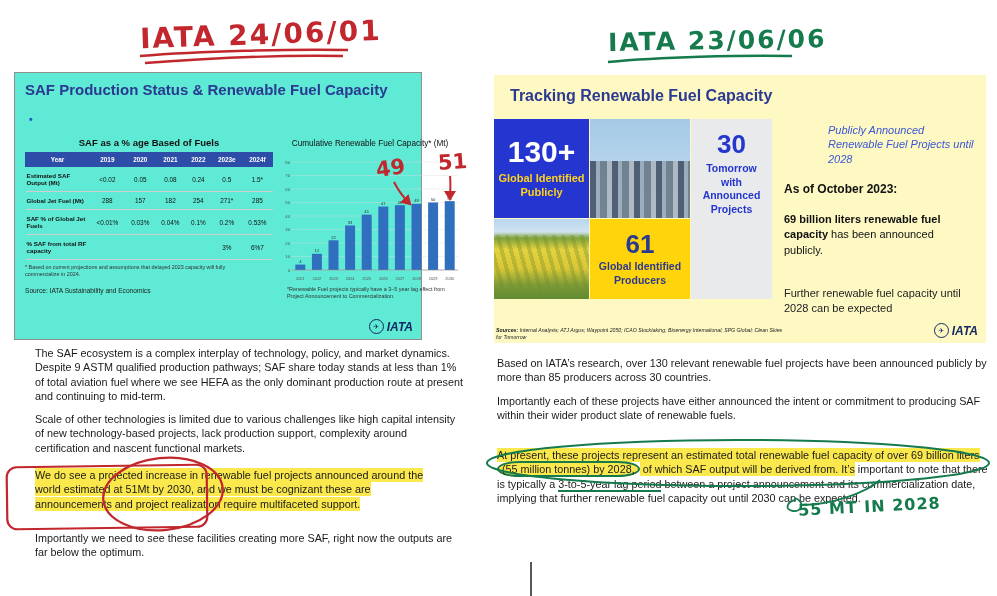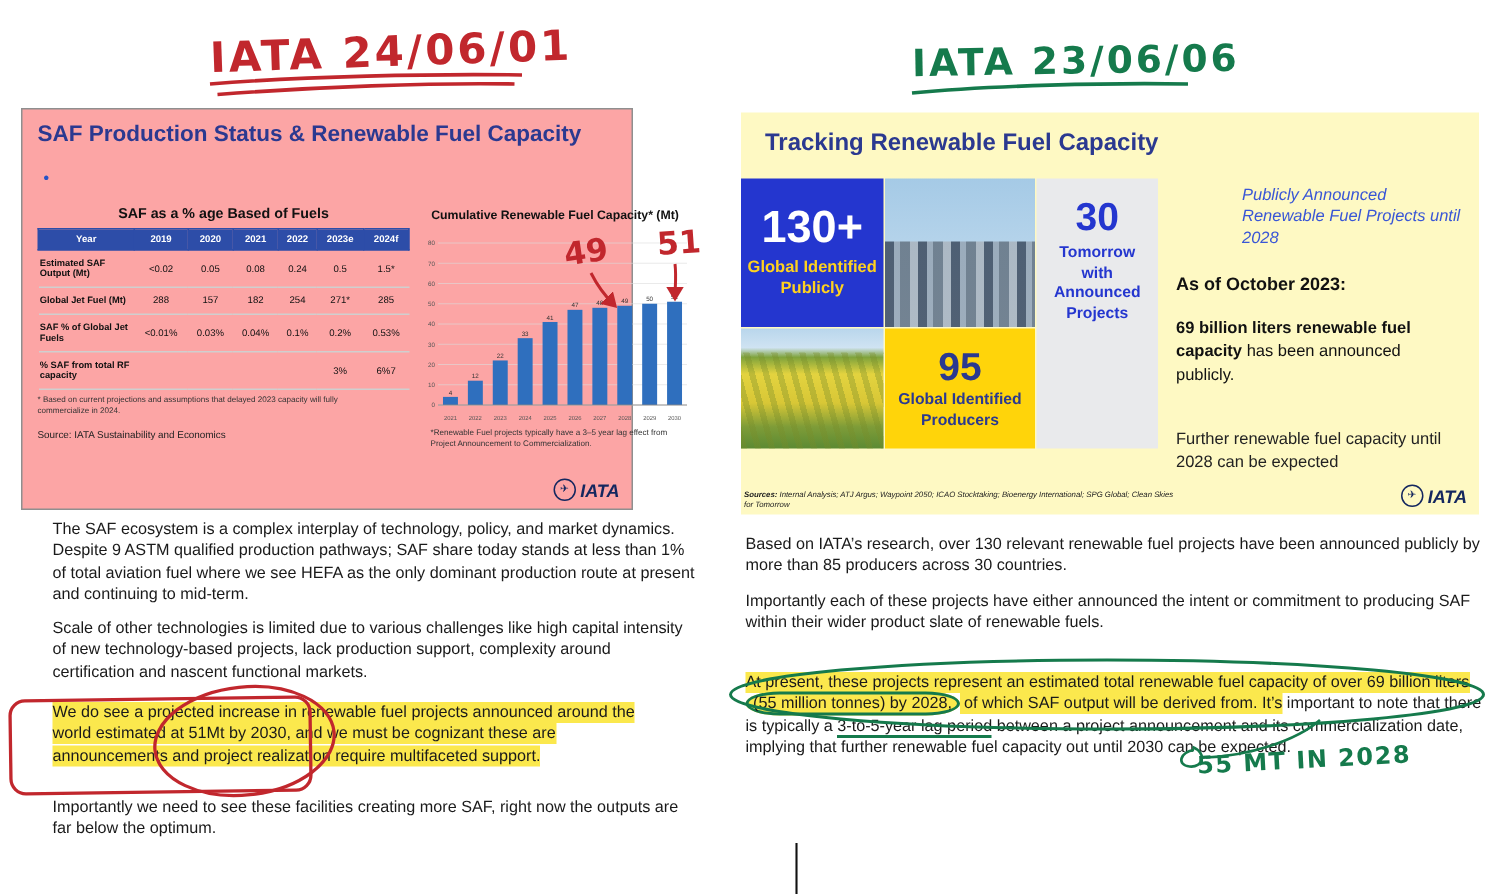--- a/index.html
+++ b/index.html
@@ -12,34 +12,34 @@
   #hw-right{left:608px;top:26px;font-size:25px;color:#157a4c;transform:rotate(-1deg);letter-spacing:2px;}
   #hw-49{left:376px;top:156px;font-size:21px;color:#c1272d;transform:rotate(-8deg);}
   #hw-51{left:438px;top:150px;font-size:21px;color:#c1272d;transform:rotate(-4deg);}
   #hw-55{left:798px;top:497px;font-size:16px;color:#157a4c;transform:rotate(-3deg);letter-spacing:1px;}
 
   
   #overlay{position:absolute;inset:0;z-index:30;pointer-events:none;}
 
   
   #slide-left{position:absolute;left:14px;top:72px;width:408px;height:268px;border:1px solid #8f8f8f;
-              box-sizing:border-box;padding:8px 10px;background:#fca5a5;}
+              box-sizing:border-box;padding:8px 10px;background:#5eead4;}
   .slide-title{color:#2b3990;font-weight:bold;font-size:15px;}
   .slide-bullet{display:flex;gap:6px;color:#2653c6;font-size:10.5px;font-weight:bold;margin:15px 0 12px 4px;}
   .slide-cols{display:flex;gap:6px;align-items:flex-start;}
   .tbl-col{width:248px;flex:none;}
   .chart-col{width:182px;flex:none;}
   .tbl-caption{font-size:9.5px;font-weight:bold;text-align:center;color:#111;margin-bottom:4px;}
   #saf-table{border-collapse:collapse;width:100%;}
   #saf-table th{background:#2d4da8;color:#fff;font-size:6.4px;font-weight:bold;padding:3px 1px;border:1px solid #2d4da8;}
   #saf-table td{font-size:6.4px;text-align:center;padding:5px 1px;border-bottom:1px solid #cfcfcf;color:#111;}
   #saf-table td.rlabel{font-weight:bold;text-align:left;font-size:6.2px;width:62px;}
   .tbl-footnote{font-size:5.4px;color:#333;margin-top:4px;width:236px;line-height:1.3;}
   .tbl-source{font-size:6.6px;color:#222;margin-top:9px;}
-  .chart-title{font-size:8.2px;font-weight:bold;text-align:center;white-space:nowrap;color:#111;margin:2px 0 4px;}
+  .chart-title{font-size:8.2px;font-weight:normal;text-align:center;white-space:nowrap;color:#111;margin:2px 0 4px;}
   #left-chart{width:182px;height:132px;display:block;}
   .chart-footnote{font-size:5.4px;color:#333;margin-top:2px;padding-left:8px;line-height:1.3;}
   .logo{position:absolute;right:8px;bottom:5px;display:flex;align-items:center;gap:3px;color:#14275f;}
   .logo-circle{width:13px;height:13px;border:1.5px solid #14275f;border-radius:50%;display:flex;align-items:center;justify-content:center;font-size:7px;line-height:1;}
   .logo-text{font-weight:bold;font-style:italic;font-size:12px;}
 
   
   #slide-right{position:absolute;left:494px;top:75px;width:492px;height:268px;background:#fef9c3;}
   .slide2-title{color:#2b3990;font-weight:bold;font-size:16px;padding:12px 0 0 16px;}
   .grid2{position:absolute;left:0;top:44px;width:278px;display:grid;
@@ -235,21 +235,21 @@
       <div class="big">130+</div>
       <div class="lbl">Global Identified Publicly</div>
     </div>
     <div class="photo-city"></div>
     <div class="box box-gray">
       <div class="big">30</div>
       <div class="lbl">Tomorrow with Announced Projects</div>
     </div>
     <div class="photo-field"></div>
     <div class="box box-yellow">
-      <div class="big">95</div>
+      <div class="big">61</div>
       <div class="lbl">Global Identified Producers</div>
     </div>
   </div>
   <div class="side">
     <div class="kicker">Publicly Announced Renewable Fuel Projects until 2028</div>
     <div class="asof">As of October 2023:</div>
     <div class="fact">
       <span class="b">69 billion liters renewable fuel capacity</span><span> has been announced publicly.</span>
     </div>
     <div class="more">Further renewable fuel capacity until 2028 can be expected</div>

